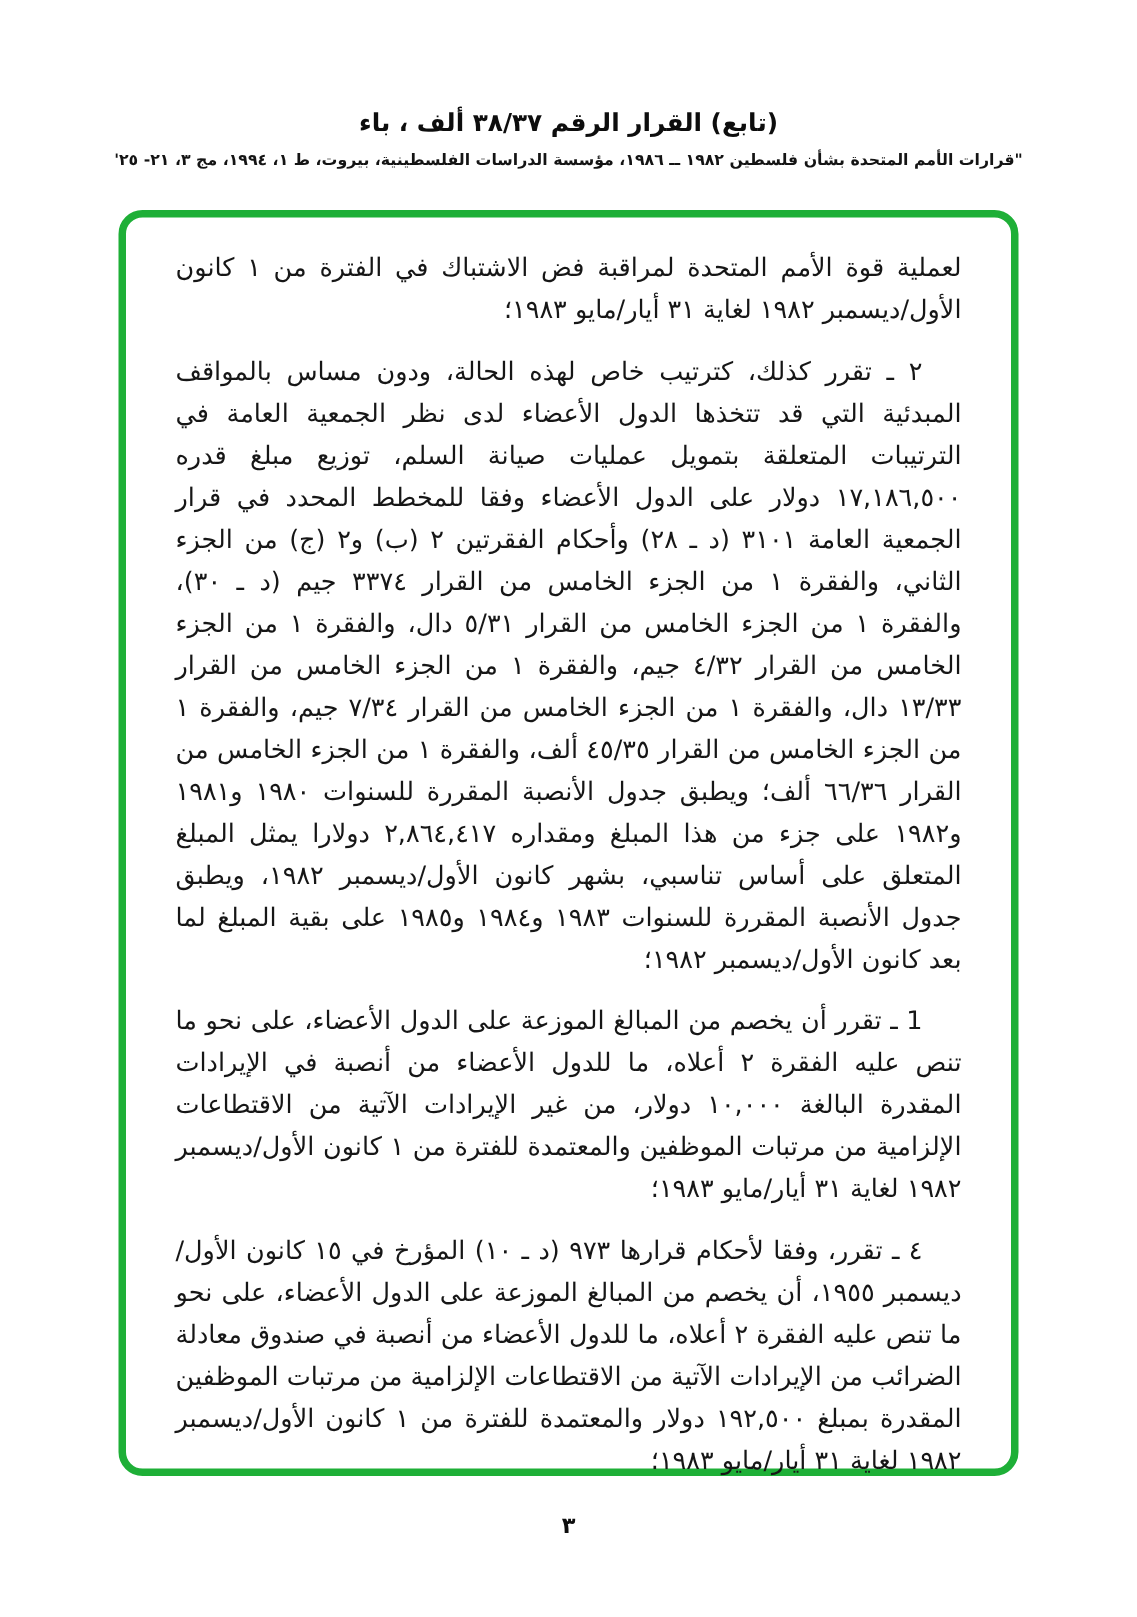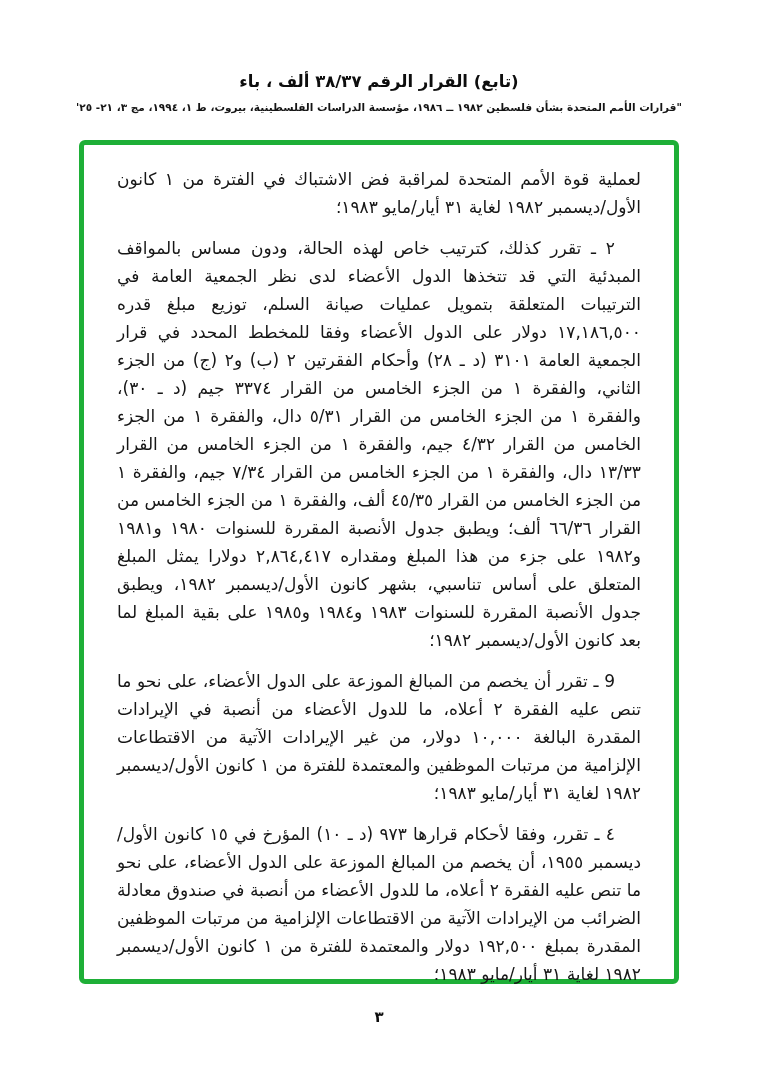--- a/index.html
+++ b/index.html
@@ -38,21 +38,21 @@
     font-weight: bold;
     color: #141414;
     letter-spacing: 0.2px;
   }
   .content-frame {
     box-sizing: border-box;
     width: 600px;
     height: 844px;
     margin: 27px auto 0 auto;
     border: 5px solid #1eaf37;
-    border-radius: 6px;
+    border-radius: 16px;
     padding: 20px 33px 20px 33px;
     background: #ffffff;
   }
   .resolution-text p {
     margin: 0;
     font-size: 17px;
     line-height: 28px;
     text-align: justify;
     text-justify: inter-word;
     color: #161616;
@@ -85,21 +85,21 @@
     <div class="doc-citation">"قرارات الأمم المتحدة بشأن فلسطين ١٩٨٢ ــ ١٩٨٦، مؤسسة الدراسات الفلسطينية، بيروت، ط ١، ١٩٩٤، مج ٣، ٢١- ٢٥'</div>
   </header>
 
   <div class="content-frame">
     <div class="resolution-text">
 
       <p><span></span><span class="b"></span><span>لعملية قوة الأمم المتحدة لمراقبة فض الاشتباك في الفترة من ١ كانون الأول/ديسمبر ١٩٨٢ لغاية ٣١ أيار/مايو ١٩٨٣؛</span></p>
 
       <p class="numbered"><span>٢ ـ </span><span class="b">تقرر كذلك</span><span>، كترتيب خاص لهذه الحالة، ودون مساس بالمواقف المبدئية التي قد تتخذها الدول الأعضاء لدى نظر الجمعية العامة في الترتيبات المتعلقة بتمويل عمليات صيانة السلم، توزيع مبلغ قدره ١٧,١٨٦,٥٠٠ دولار على الدول الأعضاء وفقا للمخطط المحدد في قرار الجمعية العامة ٣١٠١ (د ـ ٢٨) وأحكام الفقرتين ٢ (ب) و٢ (ج) من الجزء الثاني، والفقرة ١ من الجزء الخامس من القرار ٣٣٧٤ جيم (د ـ ٣٠)، والفقرة ١ من الجزء الخامس من القرار ٥/٣١ دال، والفقرة ١ من الجزء الخامس من القرار ٤/٣٢ جيم، والفقرة ١ من الجزء الخامس من القرار ١٣/٣٣ دال، والفقرة ١ من الجزء الخامس من القرار ٧/٣٤ جيم، والفقرة ١ من الجزء الخامس من القرار ٤٥/٣٥ ألف، والفقرة ١ من الجزء الخامس من القرار ٦٦/٣٦ ألف؛ ويطبق جدول الأنصبة المقررة للسنوات ١٩٨٠ و١٩٨١ و١٩٨٢ على جزء من هذا المبلغ ومقداره ٢,٨٦٤,٤١٧ دولارا يمثل المبلغ المتعلق على أساس تناسبي، بشهر كانون الأول/ديسمبر ١٩٨٢، ويطبق جدول الأنصبة المقررة للسنوات ١٩٨٣ و١٩٨٤ و١٩٨٥ على بقية المبلغ لما بعد كانون الأول/ديسمبر ١٩٨٢؛</span></p>
 
-      <p class="numbered"><span>9 ـ </span><span class="b">تقرر</span><span> أن يخصم من المبالغ الموزعة على الدول الأعضاء، على نحو ما تنص عليه الفقرة ٢ أعلاه، ما للدول الأعضاء من أنصبة في الإيرادات المقدرة البالغة ١٠,٠٠٠ دولار، من غير الإيرادات الآتية من الاقتطاعات الإلزامية من مرتبات الموظفين والمعتمدة للفترة من ١ كانون الأول/ديسمبر ١٩٨٢ لغاية ٣١ أيار/مايو ١٩٨٣؛</span></p>
+      <p class="numbered"><span>1 ـ </span><span class="b">تقرر</span><span> أن يخصم من المبالغ الموزعة على الدول الأعضاء، على نحو ما تنص عليه الفقرة ٢ أعلاه، ما للدول الأعضاء من أنصبة في الإيرادات المقدرة البالغة ١٠,٠٠٠ دولار، من غير الإيرادات الآتية من الاقتطاعات الإلزامية من مرتبات الموظفين والمعتمدة للفترة من ١ كانون الأول/ديسمبر ١٩٨٢ لغاية ٣١ أيار/مايو ١٩٨٣؛</span></p>
 
       <p class="numbered"><span>٤ ـ </span><span class="b">تقرر</span><span>، وفقا لأحكام قرارها ٩٧٣ (د ـ ١٠) المؤرخ في ١٥ كانون الأول/ديسمبر ١٩٥٥، أن يخصم من المبالغ الموزعة على الدول الأعضاء، على نحو ما تنص عليه الفقرة ٢ أعلاه، ما للدول الأعضاء من أنصبة في صندوق معادلة الضرائب من الإيرادات الآتية من الاقتطاعات الإلزامية من مرتبات الموظفين المقدرة بمبلغ ١٩٢,٥٠٠ دولار والمعتمدة للفترة من ١ كانون الأول/ديسمبر ١٩٨٢ لغاية ٣١ أيار/مايو ١٩٨٣؛</span></p>
 
     </div>
   </div>
 
   <div class="page-number">٣</div>
 
 </div>
 

